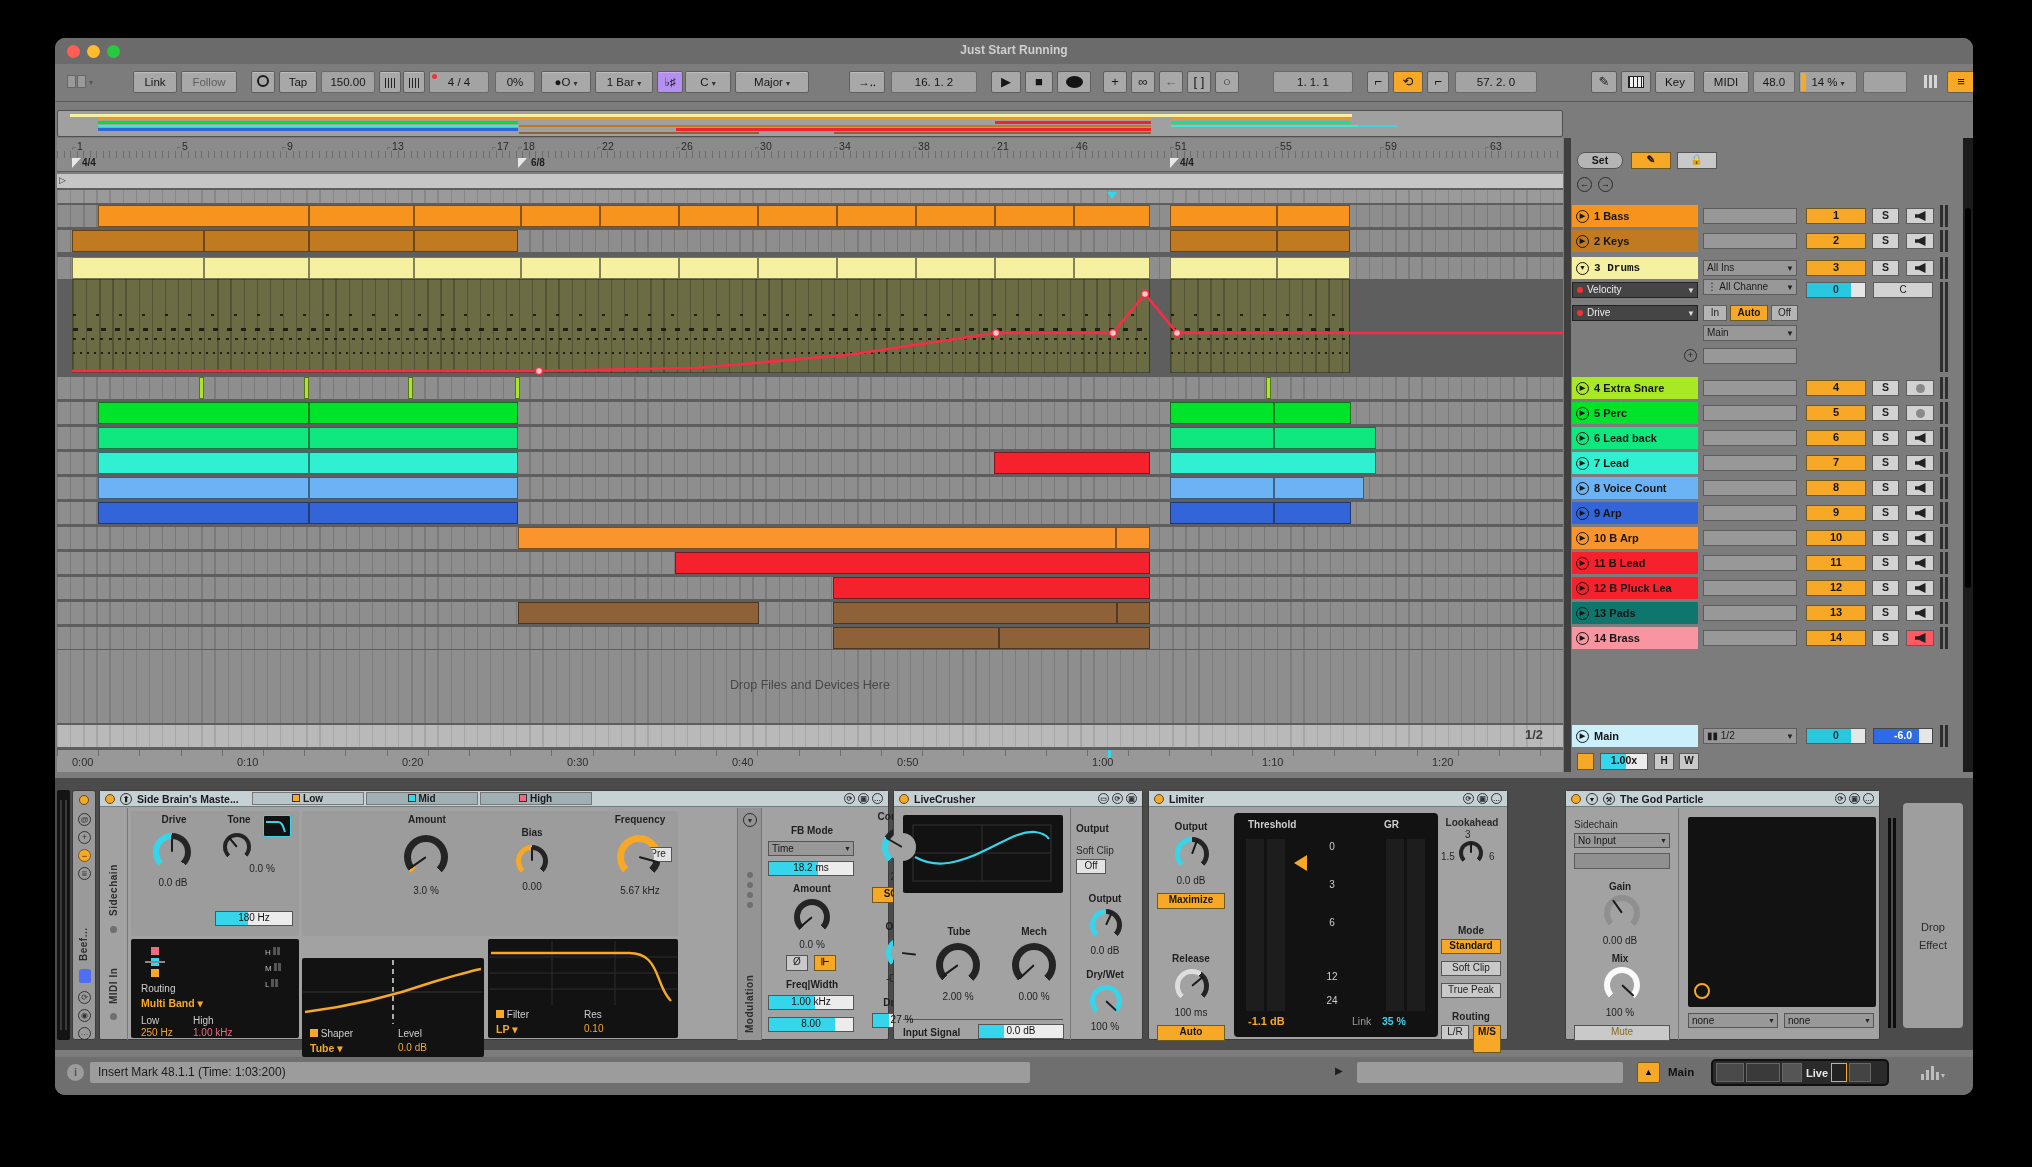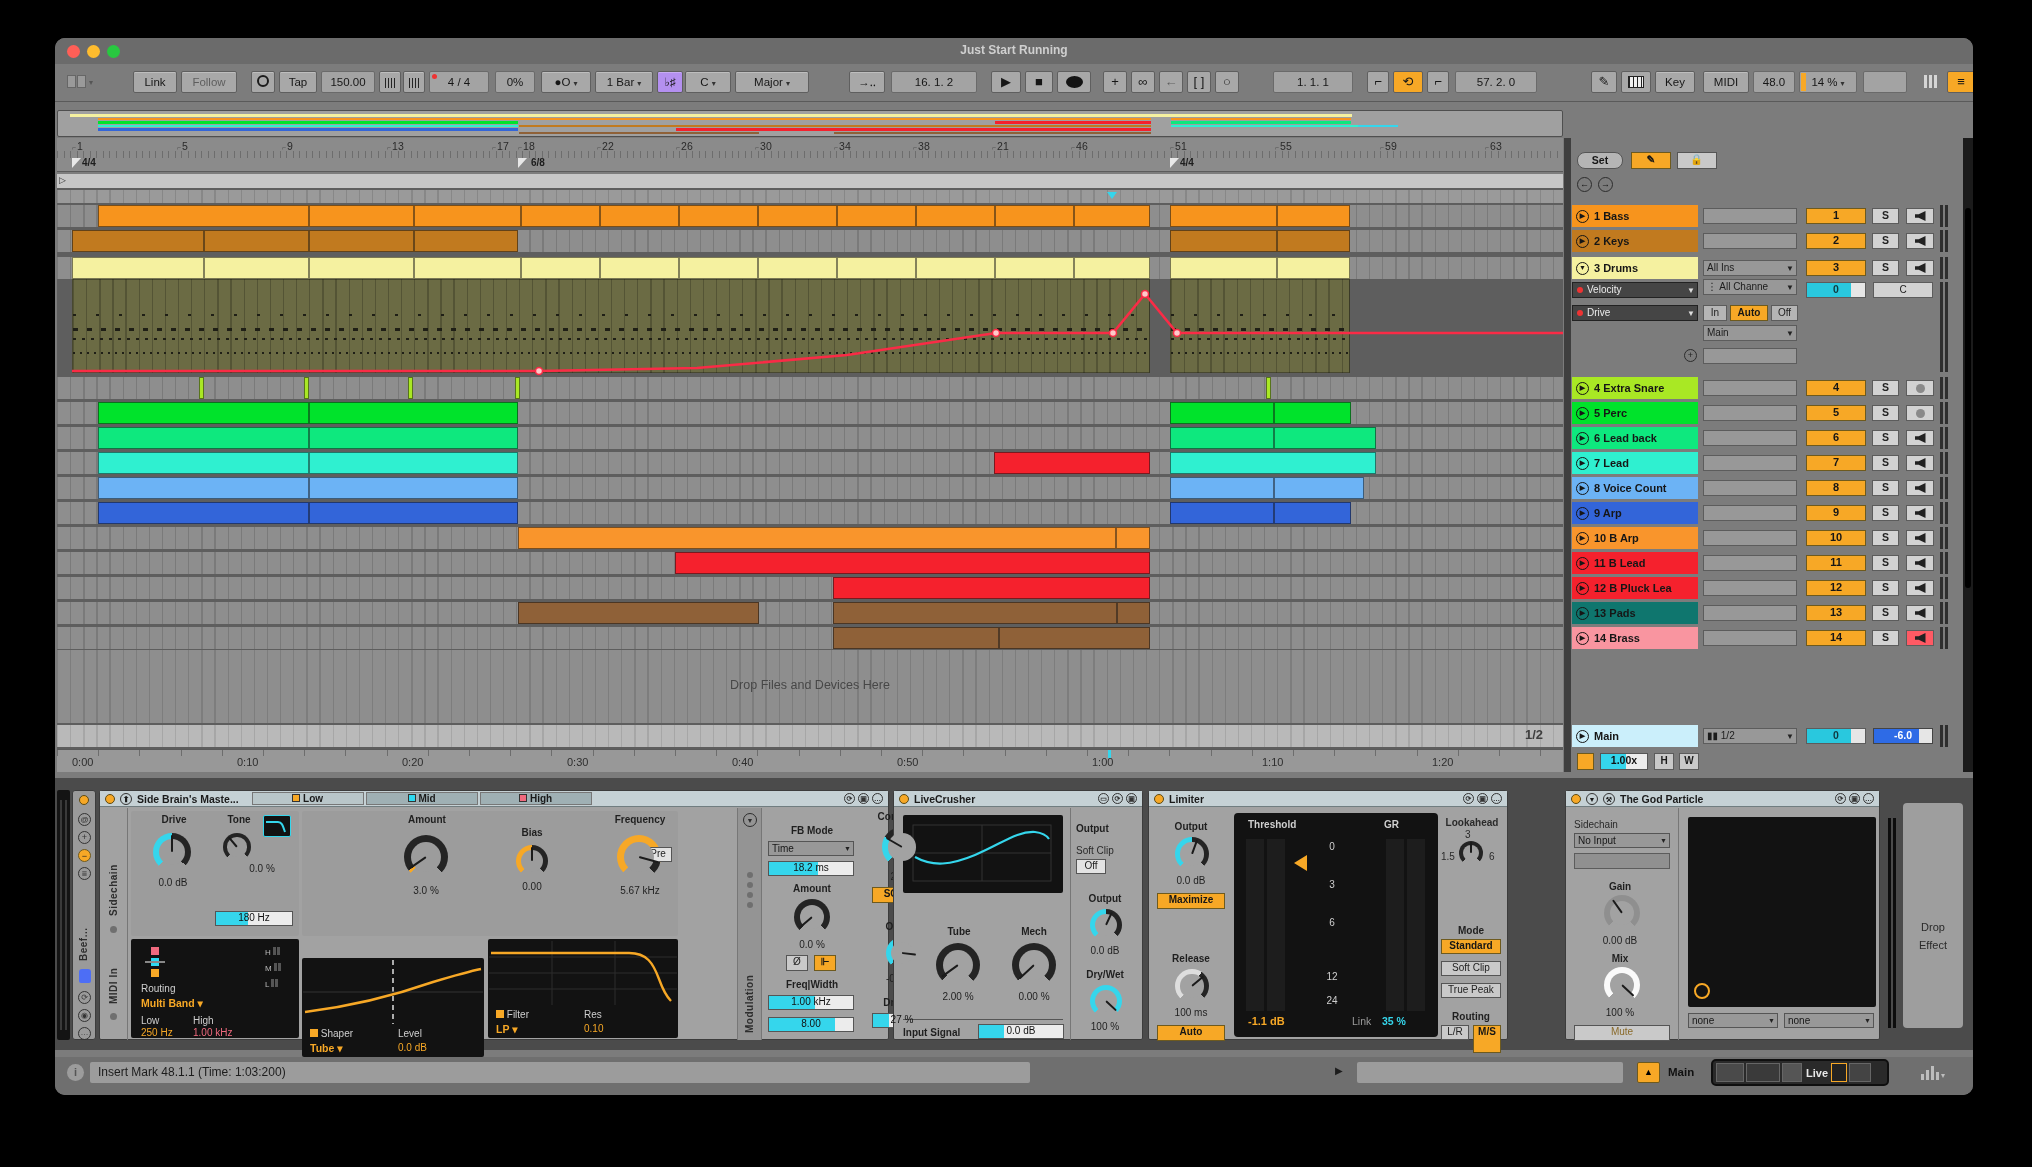--- a/index.html
+++ b/index.html
@@ -424,21 +424,21 @@
           <div class="spk"></div>
         </div>
         <div class="meterbars">
           <i></i>
           <i></i>
         </div>
       </div>
       <div class="hrow" style="top: 83px;">
         <div class="cblock" style="background: rgb(245, 241, 160);">
           <div class="tplay">▼</div>
-          <span style="white-space: nowrap; overflow: hidden;">3 Drums</span>
+          <span style="white-space: nowrap; overflow: hidden; font-family: Liberation Mono, monospace;">3 Drums</span>
         </div>
         <div class="iobox" style="left: 131px; width: 94px;">All Ins<span class="dcaret">▼</span></div>
         <div class="numbox">3</div>
         <div class="sbox">S</div>
         <div class="spbox">
           <div class="spk"></div>
         </div>
         <div class="meterbars">
           <i></i>
           <i></i>

